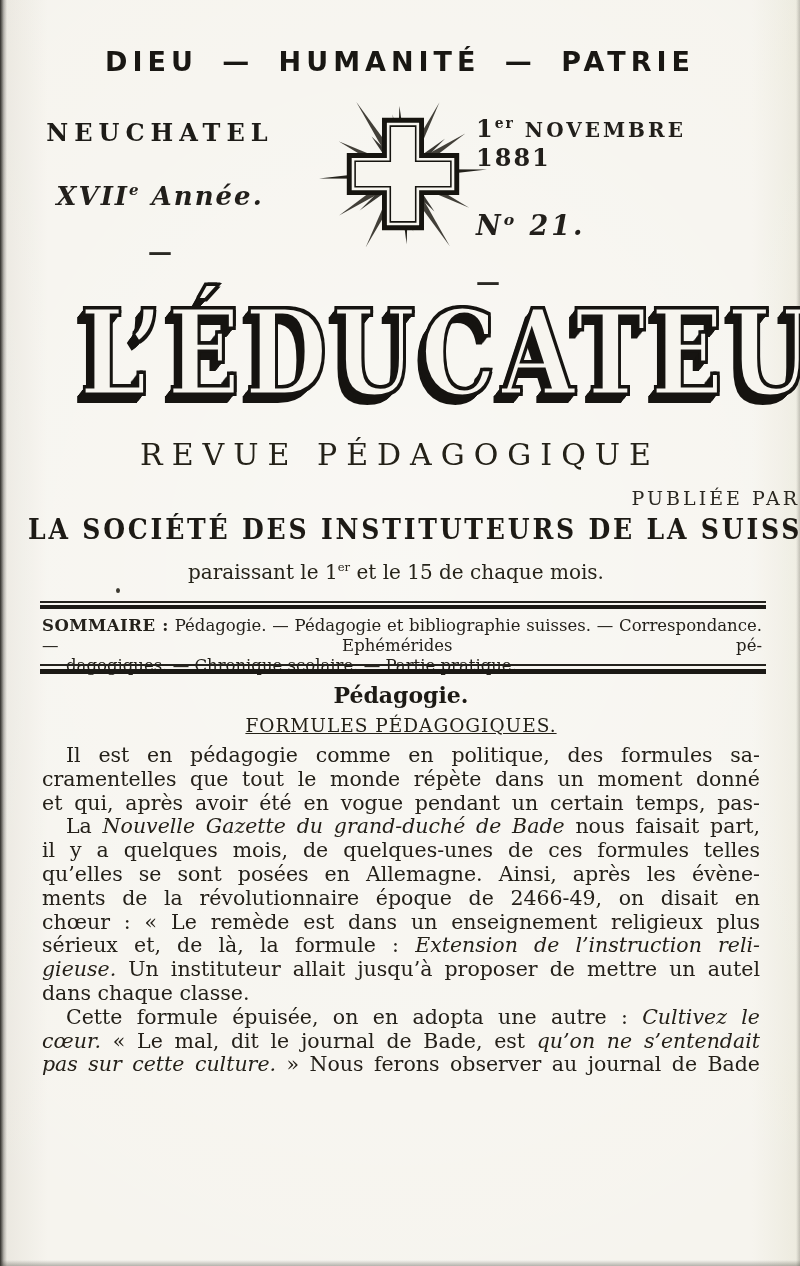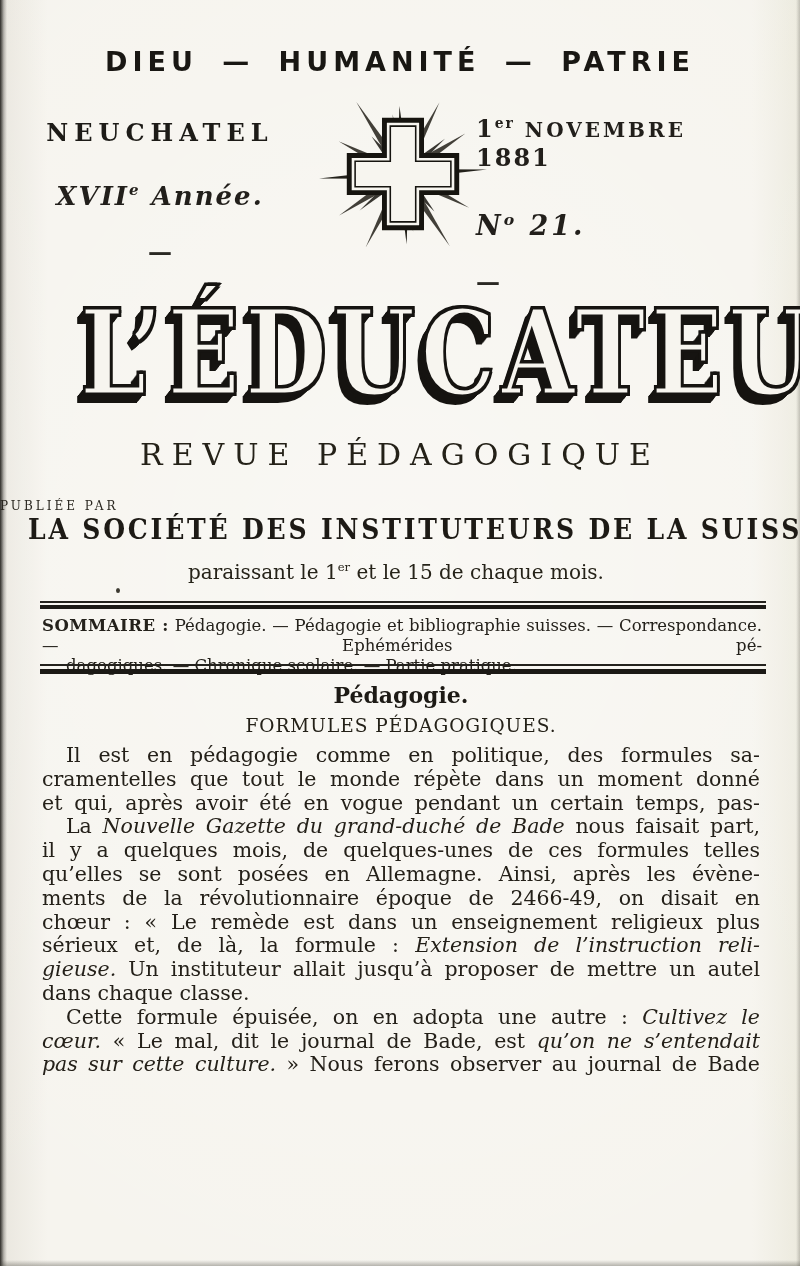--- a/index.html
+++ b/index.html
@@ -41,41 +41,41 @@
     transform:scaleX(0.80);transform-origin:50% 0;
     color:#f7f5ef;
     -webkit-text-stroke:3px #161411;
     text-shadow:
       2px 2px 0 #161411, -2px 2px 0 #161411, 2px -2px 0 #161411, -2px -2px 0 #161411,
       -3px 3px 0 #161411,-4px 4px 0 #161411,-5px 5px 0 #161411,
       -6px 6px 0 #161411,-7px 7px 0 #161411,-8px 8px 0 #161411,-9px 9px 0 #161411;}
 
   .subtitle{position:absolute;top:437px;left:0;right:0;text-align:center;
     font-size:30px;letter-spacing:9px;color:#242118;}
-  .pubby{position:absolute;top:487px;left:0;right:0;text-align:left;
-    font-size:12px;letter-spacing:3px;color:#2a2720;margin-top:12px;}
+  .pubby{position:absolute;top:487px;left:0;right:0;text-align:right;
+    font-size:19px;letter-spacing:3px;color:#2a2720;}
   .society{position:absolute;top:514px;left:0;width:800px;text-align:center;
     font-weight:bold;font-size:27px;letter-spacing:3px;white-space:nowrap;
     transform:scaleX(0.93);transform-origin:50% 0;color:#1d1a15;}
   .freq{position:absolute;top:560px;left:0;right:8px;text-align:center;font-size:20px;color:#262319;}
   .artifact-dot{position:absolute;left:116px;top:588px;width:4px;height:5px;border-radius:50%;background:#3c3930;}
 
   .rule-top{position:absolute;top:601px;left:40px;right:34px;height:2px;
     border-top:2px solid #24221d;border-bottom:4px solid #1b1915;}
   .rule-bot{position:absolute;top:664px;left:40px;right:34px;height:3px;
     border-top:2px solid #24221d;border-bottom:5px solid #1b1915;}
 
   .sommaire{position:absolute;top:616px;left:42px;right:38px;font-size:16.5px;line-height:20px;color:#24211b;}
   .som-line1{text-align:justify;text-align-last:justify;}
   .som-line1 b{letter-spacing:0.5px;}
   .som-line2{padding-left:24px;}
 
   .article{position:absolute;top:682px;left:42px;right:40px;}
   .sec-title{text-align:center;font-weight:bold;font-size:22px;margin:0 0 7px 0;color:#1d1a15;}
-  .sec-sub{text-align:center;font-size:18.5px;letter-spacing:1px;margin:0 0 8px 0;color:#242118;}
+  .sec-sub{text-align:center;font-size:18.5px;letter-spacing:1px;margin:0 0 8px 0;color:#242118;text-decoration:underline;}
   .para{margin:0;}
   .line{font-size:20.5px;line-height:23.8px;height:23.8px;
     text-align:justify;text-align-last:justify;white-space:nowrap;color:#242019;}
   .line i, .line span{white-space:normal;}
   .line{white-space:normal;}
   .line.first{text-indent:24px;}
   .line.endline{text-align-last:left;}
 
   .emblem-svg{display:block;}
 </style>

